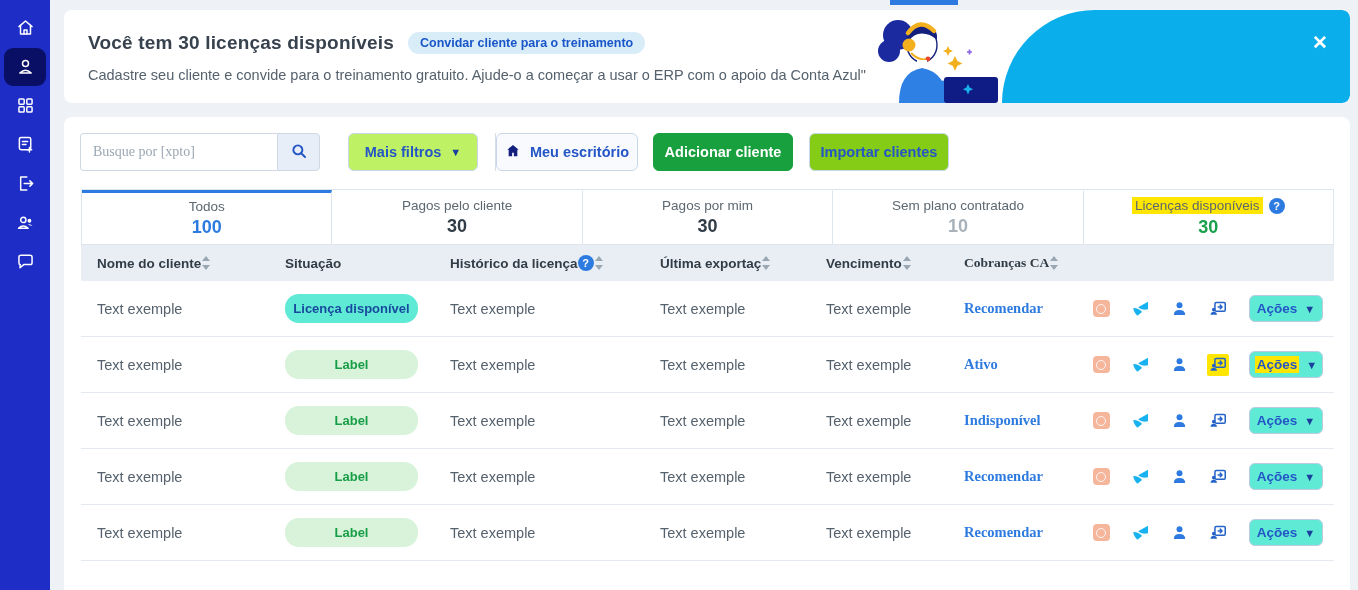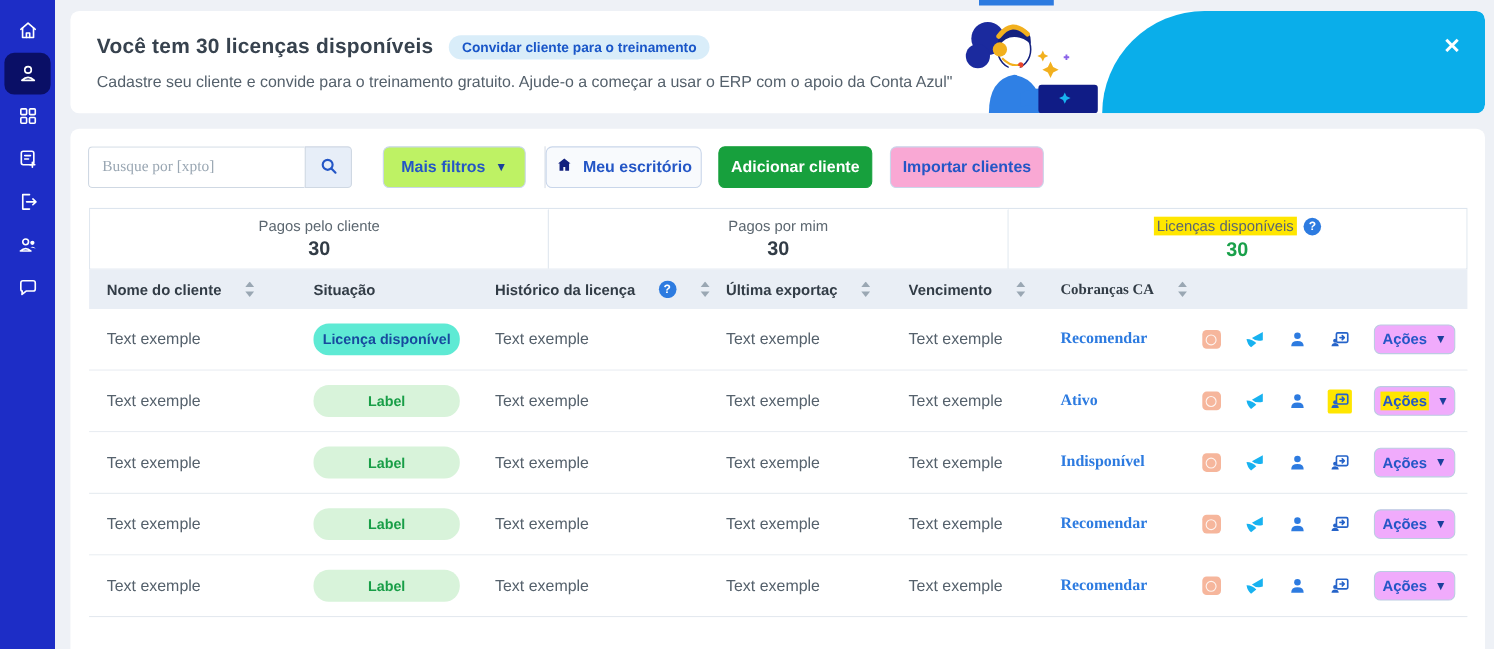--- a/index.html
+++ b/index.html
@@ -57,21 +57,21 @@
   .search-btn { width:43px; height:38px; background:#e7eef8; border:1px solid #cfd8e3;
     border-radius:0 4px 4px 0; display:flex; align-items:center; justify-content:center;
     cursor:pointer; }
   .btn { height:38px; border-radius:6px; font-size:14.5px; font-weight:bold;
     display:flex; align-items:center; justify-content:center; gap:9px; cursor:pointer;
     font-family:"Liberation Sans", sans-serif; }
   .btn-filters { width:130px; margin-left:28px; background:#bef264; border:1px solid #c9d6ea; color:#2456c6; }
   .v-div { width:1px; height:38px; background:#d7dee8; margin-left:17px; }
   .btn-office { width:142px; background:#f8fafd; border:1px solid #c9d6ea; color:#2456c6; }
   .btn-green { width:140px; margin-left:15px; background:#17a03d; border:1px solid #17a03d; color:#fff; }
-  .btn-import { width:140px; margin-left:16px; background:#f9a8d4; border:1px solid #c9d6ea; color:#2456c6; }
+  .btn-import { width:140px; margin-left:16px; background:#84cc16; border:1px solid #c9d6ea; color:#2456c6; }
   .chev { font-size:11px; color:#1b3f9c; }
 
   
   .tabs { display:flex; margin:18px 16px 0 17px; border:1px solid #dde5ee; }
   .tab { flex:1; height:54px; background:#fff; border-right:1px solid #dde5ee;
     display:flex; flex-direction:column; align-items:center; justify-content:center;
     gap:3px; cursor:pointer; border-top:1px solid transparent; }
   .tab:last-child { border-right:none; }
   .tab.active { border-top:3px solid #2d7be0; }
   .tab-label { font-size:13.5px; color:#5c6770; display:flex; align-items:center; gap:6px; }
@@ -82,21 +82,21 @@
   .hl-yellow { background:#ffe600; padding:1px 3px; }
 
   .help-ico { width:16px; height:16px; border-radius:50%; background:#2d7be0; color:#fff;
     font-size:11px; font-weight:bold; display:inline-flex; align-items:center;
     justify-content:center; flex:none; }
 
   
   .table { margin:0 16px 0 17px; }
   .thead { display:flex; align-items:center; height:36px; background:#e9eef5;
     font-size:13.5px; font-weight:bold; color:#323c46; }
-  .th { display:flex; align-items:center; gap:21px; overflow:hidden; white-space:nowrap; }
+  .th { display:flex; align-items:center; gap:0; overflow:hidden; white-space:nowrap; }
   .th-label { overflow:hidden; white-space:nowrap; }
   .sort svg { display:block; }
   .c1 { width:204px; padding-left:16px; }
   .c2 { width:165px; }
   .c3 { width:210px; }
   .c4 { width:166px; }
   .c5 { width:138px; }
   .c6 { width:126px;font-family:Liberation Serif, serif; }
   .c4 .th-label { max-width:103px; }
   .c5 .th-label { max-width:79px; }
@@ -109,21 +109,21 @@
     border-radius:14px; font-size:13px; font-weight:bold; }
   .badge[data-variant="blue"] { background:#5eead4; color:#174a9e; }
   .badge[data-variant="green"] { background:#d8f3da; color:#189e47; }
   .link { color:#2d7be0; font-weight:bold; font-size:14.5px; cursor:pointer; text-decoration:none; }
   .row-ico { width:22px; height:22px; display:flex; align-items:center; justify-content:center; cursor:pointer; }
   .row-ico[data-hl="true"] { background:#ffe600; border-radius:2px; }
   .coin { width:17px; height:17px; border-radius:4px; background:#f6b69c;
     display:flex; align-items:center; justify-content:center; }
   .coin i { display:block; width:10px; height:10px; border:1.5px solid rgba(255,255,255,.85);
     border-radius:50%; }
-  .btn-actions { height:27px; width:74px; margin-left:11px; background:#f0abfc;
+  .btn-actions { height:27px; width:74px; margin-left:11px; background:#5eead4;
     border:1px solid #bccbe2; border-radius:6px; color:#2456c6; font-weight:bold;
     font-size:13.5px; display:flex; align-items:center; justify-content:center; gap:7px;
     cursor:pointer; font-family:"Liberation Sans", sans-serif; }
   .btn-actions .lbl[data-hl="true"] { background:#ffe600; padding:1px 2px; }
 </style>
 </head>
 <body>
 
 <div class="app">
 
@@ -264,27 +264,35 @@
             <span>Adicionar cliente</span>
           </button>
 
           <button class="btn btn-import">
             <span>Importar clientes</span>
           </button>
         </div>
       </div>
 
       <div class="tabs">
+        <div class="tab active">
+          <span class="tab-label">Todos</span>
+          <span class="tab-count blue">100</span>
+        </div>
         <div class="tab">
           <span class="tab-label">Pagos pelo cliente</span>
           <span class="tab-count">30</span>
         </div>
         <div class="tab">
           <span class="tab-label">Pagos por mim</span>
           <span class="tab-count">30</span>
+        </div>
+        <div class="tab">
+          <span class="tab-label">Sem plano contratado</span>
+          <span class="tab-count muted">10</span>
         </div>
         <div class="tab">
           <span class="tab-label">
             <span class="hl-yellow">Licenças disponíveis</span>
             <span class="help-ico">?</span>
           </span>
           <span class="tab-count green">30</span>
         </div>
       </div>
 

